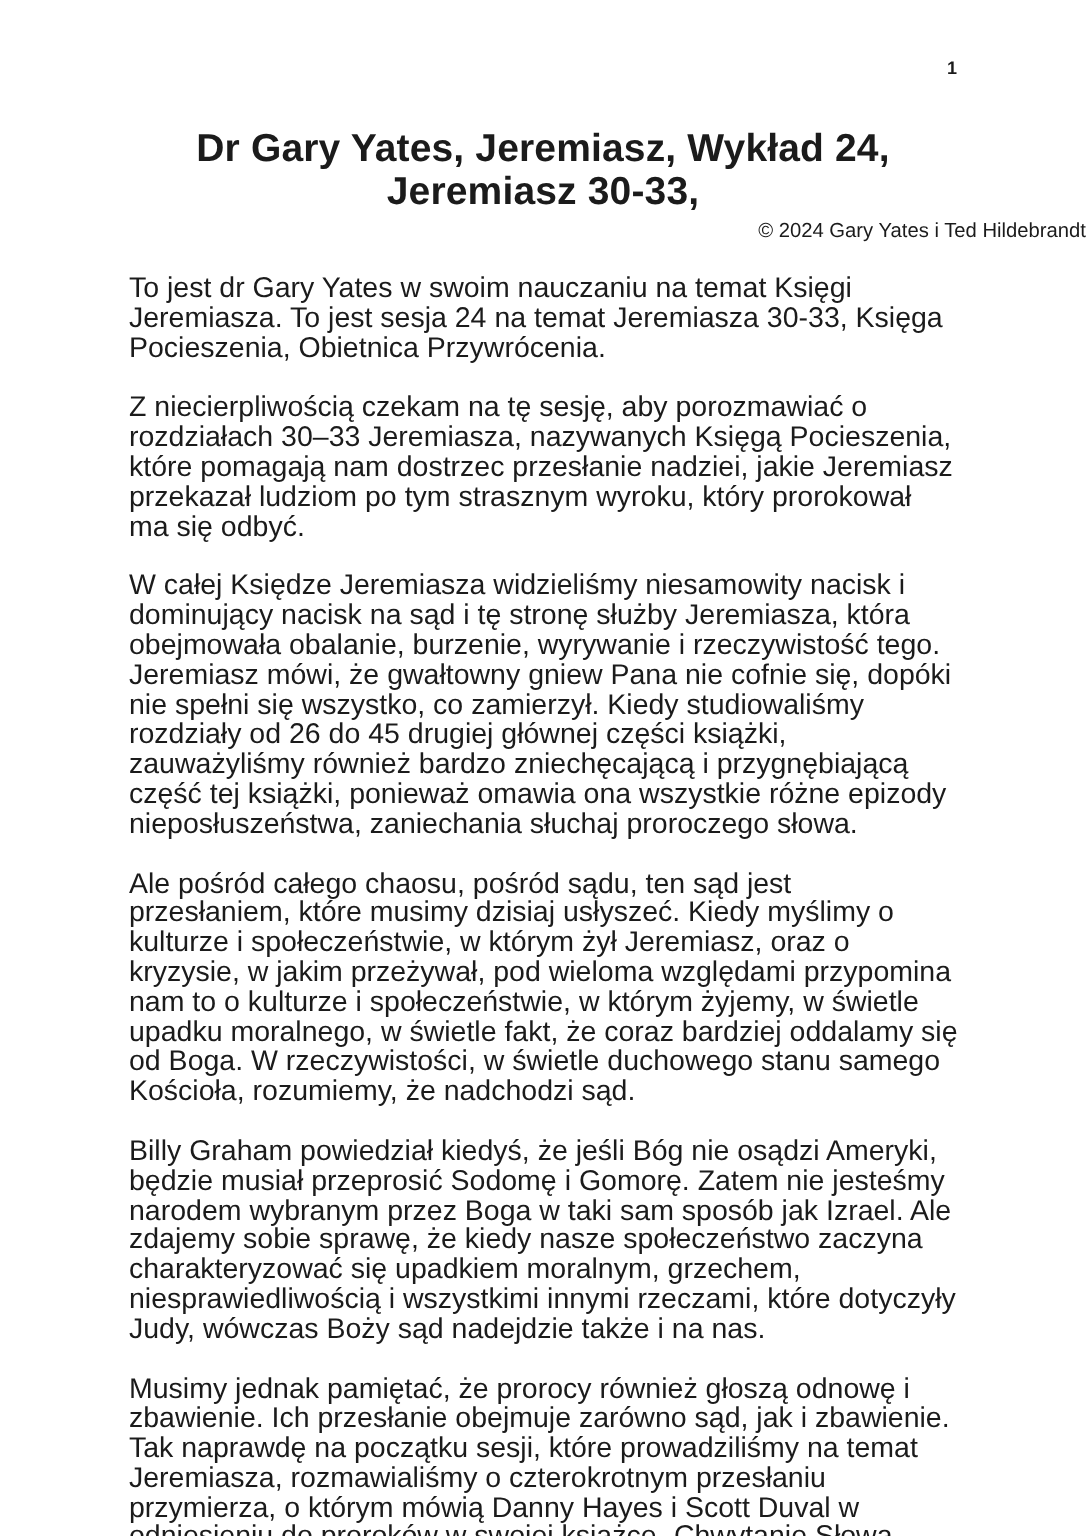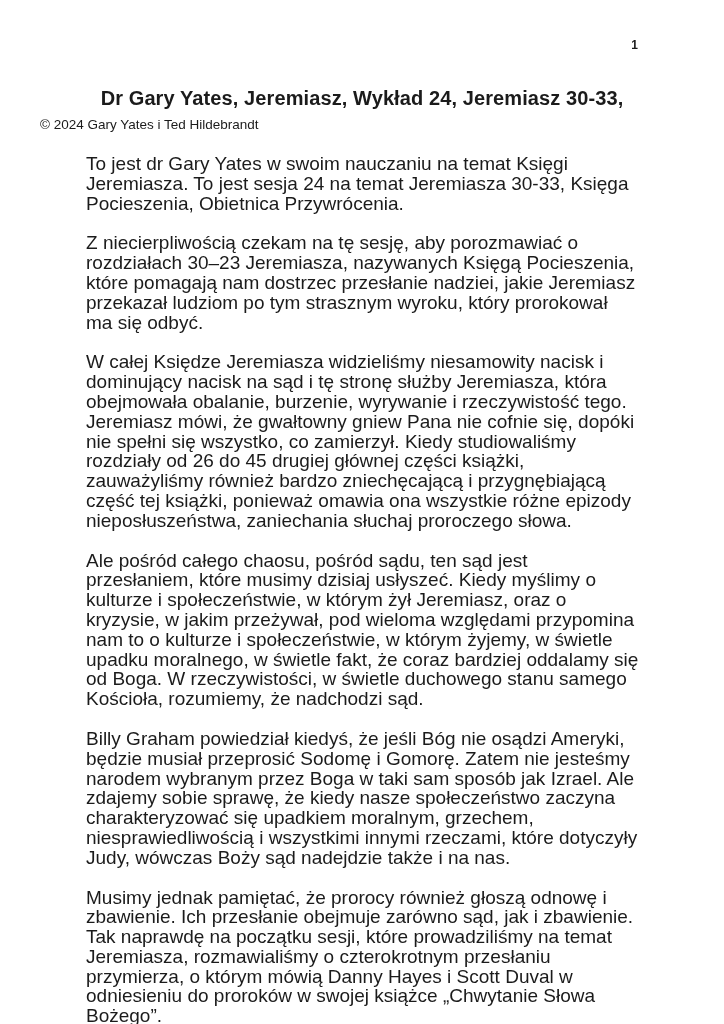--- a/index.html
+++ b/index.html
@@ -23,35 +23,34 @@
     top: 38px;
     right: 86px;
     font-size: 12px;
     font-weight: 700;
     color: #1b1b1b;
   }
   .title {
     margin: 0;
     padding: 84px 70px 0 70px;
     text-align: center;
-    font-size: 20px;
+    font-size: 26px;
     line-height: 29px;
     font-weight: 700;
     letter-spacing: 0.1px;
   }
   .title-line {
     display: block;
   }
   .copyright {
     margin-top: 2px;
-    text-align: left;
+    text-align: right;
     font-size: 13.5px;
     line-height: 19px;
     font-weight: 400;
-    padding-left: 40px;
   }
   .body-text {
     margin: 20px 85px 0 86px;
     font-size: 19px;
     line-height: 19.8px;
     text-align: left;
   }
   .body-text p {
     margin: 0 0 20px 0;
     padding: 0;
@@ -65,20 +64,20 @@
   <div class="page-number">1</div>
 
   <h1 class="title">
     <span class="title-line">Dr Gary Yates, Jeremiasz, Wykład 24, Jeremiasz 30-33,</span>
   </h1>
 
   <div class="copyright">© 2024 Gary Yates i Ted Hildebrandt</div>
 
   <div class="body-text">
     <p>To jest dr Gary Yates w swoim nauczaniu na temat Księgi Jeremiasza. To jest sesja 24 na temat Jeremiasza 30-33, Księga Pocieszenia, Obietnica Przywrócenia.</p>
-    <p>Z niecierpliwością czekam na tę sesję, aby porozmawiać o rozdziałach 30–23 Jeremiasza, nazywanych Księgą Pocieszenia, które pomagają nam dostrzec przesłanie nadziei, jakie Jeremiasz przekazał ludziom po tym strasznym wyroku, który prorokował ma się odbyć.</p>
+    <p>Z niecierpliwością czekam na tę sesję, aby porozmawiać o rozdziałach 30–33 Jeremiasza, nazywanych Księgą Pocieszenia, które pomagają nam dostrzec przesłanie nadziei, jakie Jeremiasz przekazał ludziom po tym strasznym wyroku, który prorokował ma się odbyć.</p>
     <p>W całej Księdze Jeremiasza widzieliśmy niesamowity nacisk i dominujący nacisk na sąd i tę stronę służby Jeremiasza, która obejmowała obalanie, burzenie, wyrywanie i rzeczywistość tego. Jeremiasz mówi, że gwałtowny gniew Pana nie cofnie się, dopóki nie spełni się wszystko, co zamierzył. Kiedy studiowaliśmy rozdziały od 26 do 45 drugiej głównej części książki, zauważyliśmy również bardzo zniechęcającą i przygnębiającą część tej książki, ponieważ omawia ona wszystkie różne epizody nieposłuszeństwa, zaniechania słuchaj proroczego słowa.</p>
     <p>Ale pośród całego chaosu, pośród sądu, ten sąd jest przesłaniem, które musimy dzisiaj usłyszeć. Kiedy myślimy o kulturze i społeczeństwie, w którym żył Jeremiasz, oraz o kryzysie, w jakim przeżywał, pod wieloma względami przypomina nam to o kulturze i społeczeństwie, w którym żyjemy, w świetle upadku moralnego, w świetle fakt, że coraz bardziej oddalamy się od Boga. W rzeczywistości, w świetle duchowego stanu samego Kościoła, rozumiemy, że nadchodzi sąd.</p>
     <p>Billy Graham powiedział kiedyś, że jeśli Bóg nie osądzi Ameryki, będzie musiał przeprosić Sodomę i Gomorę. Zatem nie jesteśmy narodem wybranym przez Boga w taki sam sposób jak Izrael. Ale zdajemy sobie sprawę, że kiedy nasze społeczeństwo zaczyna charakteryzować się upadkiem moralnym, grzechem, niesprawiedliwością i wszystkimi innymi rzeczami, które dotyczyły Judy, wówczas Boży sąd nadejdzie także i na nas.</p>
     <p>Musimy jednak pamiętać, że prorocy również głoszą odnowę i zbawienie. Ich przesłanie obejmuje zarówno sąd, jak i zbawienie. Tak naprawdę na początku sesji, które prowadziliśmy na temat Jeremiasza, rozmawialiśmy o czterokrotnym przesłaniu przymierza, o którym mówią Danny Hayes i Scott Duval w odniesieniu do proroków w swojej książce „Chwytanie Słowa Bożego”.</p>
   </div>
 
 </div>
 
 </body></html>

